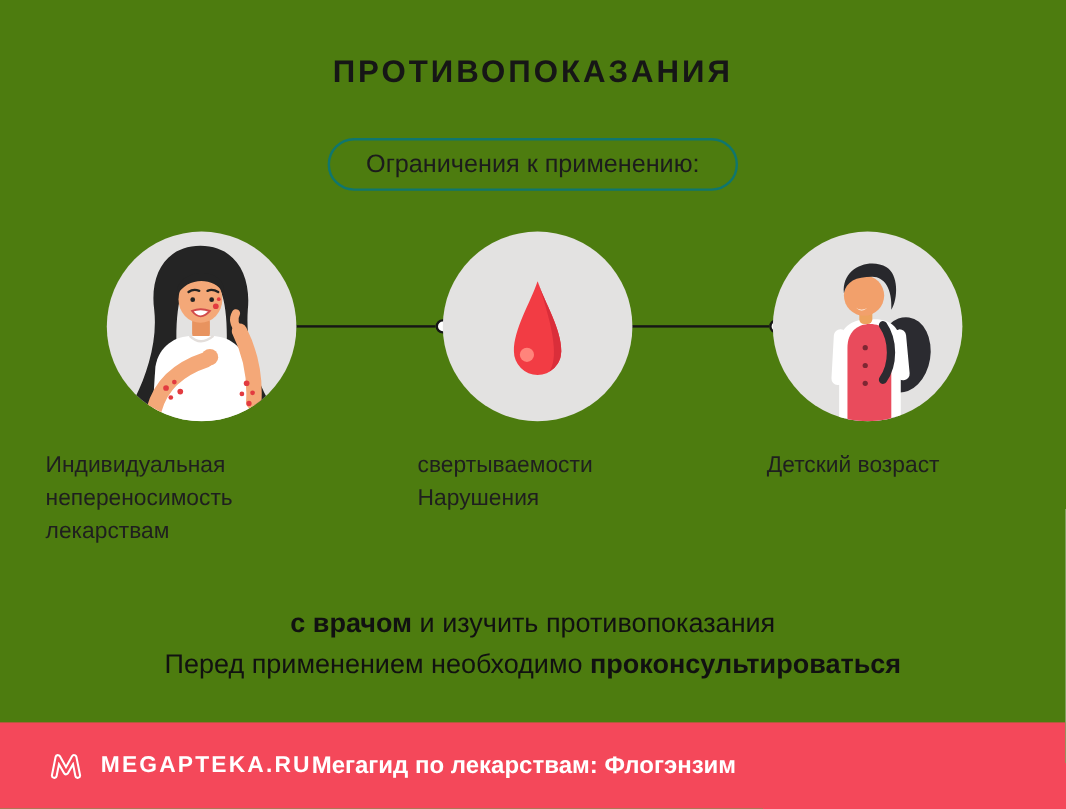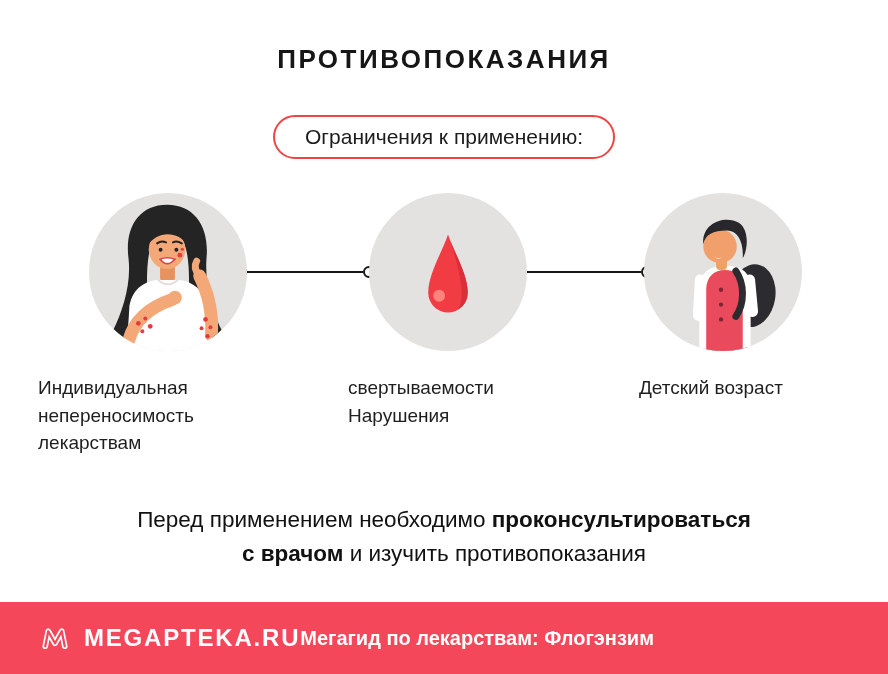--- a/index.html
+++ b/index.html
@@ -8,21 +8,21 @@
     position:relative; width:888px; height:674px; margin:0 auto;
     background:#f7f5f4; overflow:hidden; color:#1c1c1c;
   }
   .title {
     position:absolute; top:44px; left:0; width:100%;
     text-align:center; font-size:26px; font-weight:800; letter-spacing:2.5px;
     color:#161616;
   }
   .badge {
     position:absolute; top:115px; left:50%; transform:translateX(-50%);
-    border:2px solid #ef4444; border-radius:999px;
+    border:2px solid #0f766e; border-radius:999px;
     padding:8px 30px; font-size:21px; font-weight:500; white-space:nowrap;
     background:transparent;
   }
   .circle {
     position:absolute; top:193px; width:158px; height:158px;
     border-radius:50%; background:#e3e2e1; overflow:hidden;
   }
   .circle svg { display:block; width:100%; height:100%; }
   .c1 { left:89px; } .c2 { left:369px; } .c3 { left:644px; }
   .connector {
@@ -45,32 +45,32 @@
   .note {
     position:absolute; top:503px; left:0; width:100%;
     text-align:center; font-size:22.5px; line-height:1.5; color:#111;
   }
   .note b { font-weight:700; }
   .footer {
     position:absolute; left:0; bottom:0; width:100%; height:72px;
     background:#f4485a; display:flex; align-items:center; padding-left:40px;
   }
   .brand {
-    margin-left:14px; color:#fff; font-size:24px; font-weight:700;
+    margin-left:14px; color:#fff; font-size:19px; font-weight:700;
     letter-spacing:1.8px; white-space:nowrap;
   }
   .tagline {
     color:#fff; font-size:20px; font-weight:700;
     white-space:nowrap;
   }
 </style>
 </head>
 <body>
 
-<div class="canvas" style="background: #ffffff;">
+<div class="canvas" style="background: #4d7c0f;">
 
   <h1 class="title">ПРОТИВОПОКАЗАНИЯ</h1>
 
   <div class="badge">Ограничения к применению:</div>
 
   <div class="connector line1"></div>
   <div class="connector line2"></div>
   <div class="ring r1"></div>
   <div class="ring r2"></div>
   <div class="ring r3"></div>
@@ -144,26 +144,26 @@
   <div class="caption cap2">
     <div>свертываемости</div>
     <div>Нарушения</div>
   </div>
   <div class="caption cap3">
     <div>Детский возраст</div>
   </div>
 
   <div class="note">
     <div>
+      <b>с врачом</b>
+      <span>и изучить противопоказания</span>
+    </div>
+    <div>
       <span>Перед применением необходимо</span>
       <b>проконсультироваться</b>
-    </div>
-    <div>
-      <b>с врачом</b>
-      <span>и изучить противопоказания</span>
     </div>
   </div>
 
   <div class="footer" style="background: rgb(244, 72, 90);">
     <svg width="30" height="26" viewBox="0 0 40 34">
       <polyline points="7,28 11,8 20,24 29,8 33,28" fill="none" stroke="#ffffff" stroke-width="7.5" stroke-linecap="round" stroke-linejoin="round"></polyline>
       <polyline points="7,28 11,8 20,24 29,8 33,28" fill="none" stroke="#f4485a" stroke-width="3" stroke-linecap="round" stroke-linejoin="round"></polyline>
     </svg>
     <span class="brand">MEGAPTEKA.RU</span>
     <span class="tagline">Мегагид по лекарствам: Флогэнзим</span>

